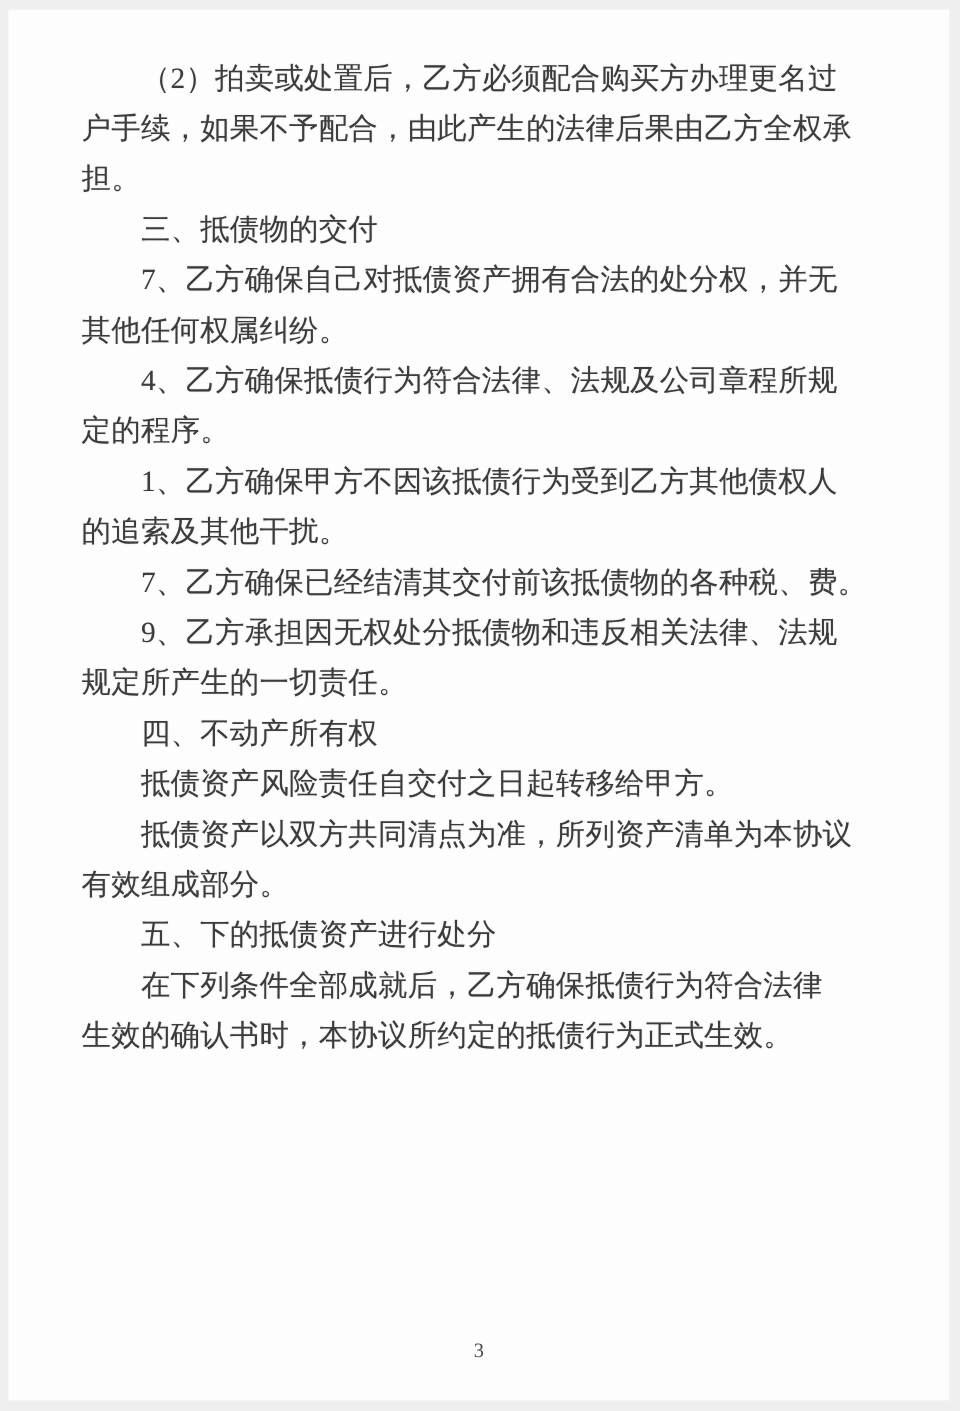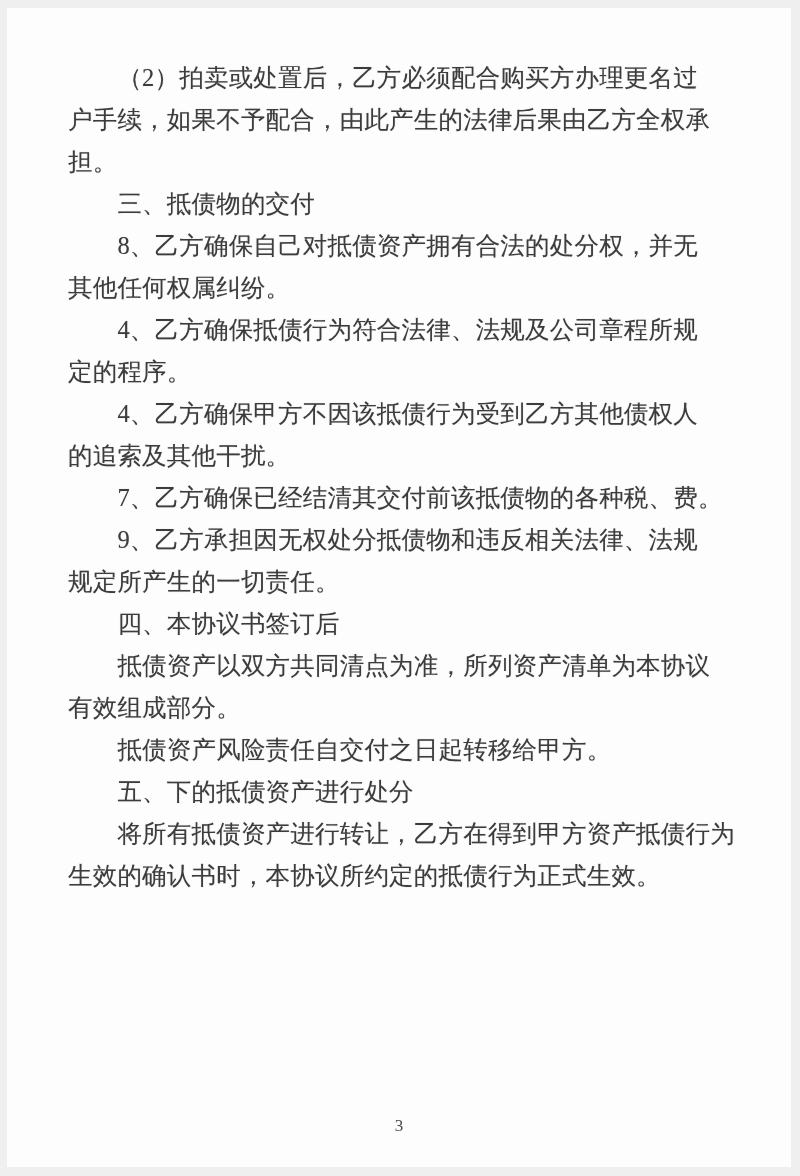--- a/index.html
+++ b/index.html
@@ -18,21 +18,21 @@
     position: absolute;
     left: 7px;
     top: 8px;
     width: 784px;
     height: 1159px;
     background: var(--paper-bg, #fdfdfd);
   }
   .content {
     position: absolute;
     left: 61px;
-    top: 49px;
+    top: 37px;
     width: 672px;
     font-size: 24.5px;
     line-height: 42px;
     color: var(--ink, #3c3c3c);
   }
   .para {
     margin: 0;
     white-space: pre-wrap;
     text-shadow: 0 0 1px rgba(70, 70, 70, 0.35);
     letter-spacing: 0.2px;
@@ -49,31 +49,31 @@
 </style>
 </head>
 <body>
 
 <div class="paper">
   <div class="content">
     <p class="para">　　（2）拍卖或处置后，乙方必须配合购买方办理更名过
 户手续，如果不予配合，由此产生的法律后果由乙方全权承
 担。</p>
     <p class="para">　　三、抵债物的交付</p>
-    <p class="para">　　8、乙方确保自己对抵债资产拥有合法的处分权，并无
+    <p class="para">　　7、乙方确保自己对抵债资产拥有合法的处分权，并无
 其他任何权属纠纷。</p>
     <p class="para">　　4、乙方确保抵债行为符合法律、法规及公司章程所规
 定的程序。</p>
-    <p class="para">　　4、乙方确保甲方不因该抵债行为受到乙方其他债权人
+    <p class="para">　　1、乙方确保甲方不因该抵债行为受到乙方其他债权人
 的追索及其他干扰。</p>
     <p class="para">　　7、乙方确保已经结清其交付前该抵债物的各种税、费。</p>
     <p class="para">　　9、乙方承担因无权处分抵债物和违反相关法律、法规
 规定所产生的一切责任。</p>
-    <p class="para">　　四、本协议书签订后</p>
+    <p class="para">　　四、不动产所有权</p>
+    <p class="para">　　抵债资产风险责任自交付之日起转移给甲方。</p>
     <p class="para">　　抵债资产以双方共同清点为准，所列资产清单为本协议
 有效组成部分。</p>
-    <p class="para">　　抵债资产风险责任自交付之日起转移给甲方。</p>
     <p class="para">　　五、下的抵债资产进行处分</p>
-    <p class="para">　　将所有抵债资产进行转让，乙方在得到甲方资产抵债行为
+    <p class="para">　　在下列条件全部成就后，乙方确保抵债行为符合法律
 生效的确认书时，本协议所约定的抵债行为正式生效。</p>
   </div>
   <div class="page-number">3</div>
 </div>
 
 </body></html>

